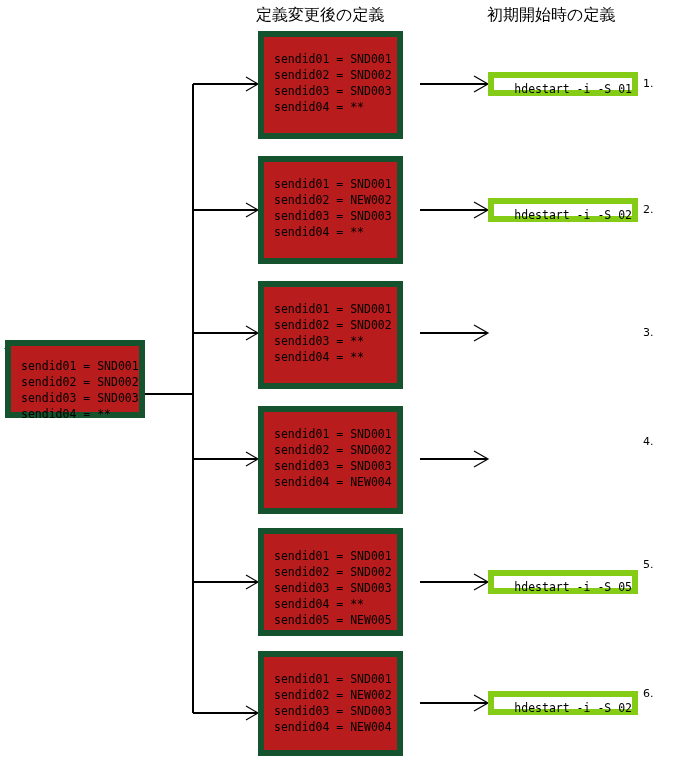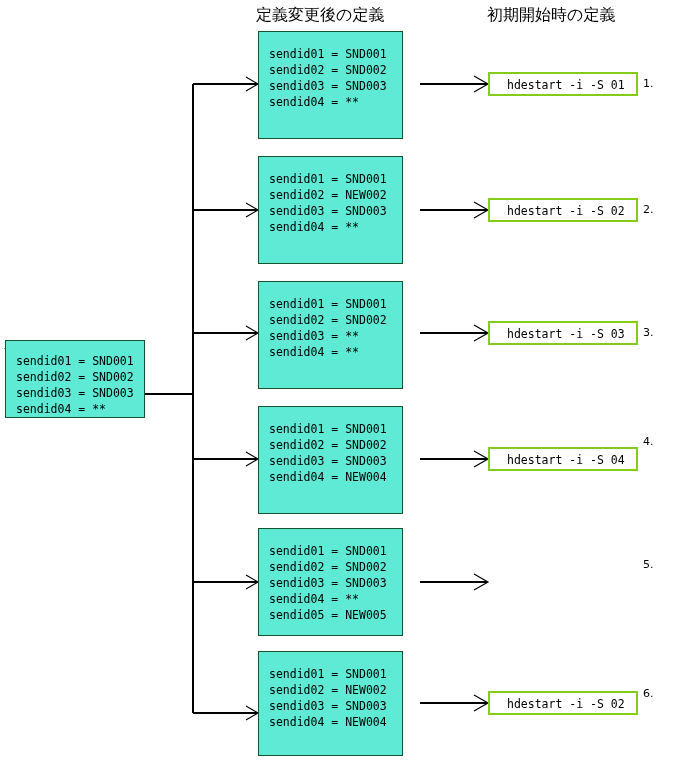--- a/index.html
+++ b/index.html
@@ -30,44 +30,45 @@
     position: absolute;
     font-family: "DejaVu Sans", "Liberation Sans", sans-serif;
     font-size: 14px;
     line-height: 14px;
     white-space: nowrap;
     color: #000;
     margin-top: 40px;
   }
   .box {
     position: absolute;
-    border: 1px solid #14532d;
-    background: #5eead4;
+    border: 6px solid #14532d;
+    background: #b91c1c;
     box-sizing: border-box;
   }
   .defbox-lines {
     position: absolute;
     left: 10px;
     font-family: "DejaVu Sans Mono", "Liberation Mono", monospace;
     font-size: 11.5px;
     line-height: 16px;
     white-space: pre;
     color: #000;
   }
   .cmdbox {
     position: absolute;
-    border: 2px solid #84cc16;
+    border: 6px solid #84cc16;
     background: #ffffff;
     box-sizing: border-box;
     font-family: "DejaVu Sans Mono", "Liberation Mono", monospace;
     font-size: 11.5px;
     line-height: 22px;
     white-space: pre;
     padding-left: 17px;
     color: #000;
+    text-align: right;
   }
   .marker {
     position: absolute;
     font-family: "DejaVu Sans", "Liberation Sans", sans-serif;
     font-size: 11px;
     line-height: 12px;
     white-space: nowrap;
     color: #000;
   }
   svg.lines {
@@ -160,39 +161,38 @@
   </div>
   <div class="cmdbox" style="left:488px; top:198px; width:150px; height:24px;">hdestart -i -S 02</div>
   <div class="marker" style="left:643px; top:204px;">2.</div>
 
   <div class="box" style="left:258px; top:281px; width:145px; height:108px;">
     <div class="defbox-lines" style="top:14px;">sendid01 = SND001
 sendid02 = SND002
 sendid03 = **
 sendid04 = **</div>
   </div>
-  <div class="cmdbox" style="left:488px; top:321px; width:150px; height:24px;">hdestart -i -S 03</div>
   <div class="marker" style="left:643px; top:327px;">3.</div>
 
   <div class="box" style="left:258px; top:406px; width:145px; height:108px;">
     <div class="defbox-lines" style="top:14px;">sendid01 = SND001
 sendid02 = SND002
 sendid03 = SND003
 sendid04 = NEW004</div>
   </div>
-  <div class="cmdbox" style="left:488px; top:447px; width:150px; height:24px;">hdestart -i -S 04</div>
   <div class="marker" style="left:643px; top:436px;">4.</div>
 
   <div class="box" style="left:258px; top:528px; width:145px; height:108px;">
     <div class="defbox-lines" style="top:14px;">sendid01 = SND001
 sendid02 = SND002
 sendid03 = SND003
 sendid04 = **
 sendid05 = NEW005</div>
   </div>
+  <div class="cmdbox" style="left:488px; top:570px; width:150px; height:24px;">hdestart -i -S 05</div>
   <div class="marker" style="left:643px; top:559px;">5.</div>
 
   <div class="box" style="left:258px; top:651px; width:145px; height:105px;">
     <div class="defbox-lines" style="top:14px;">sendid01 = SND001
 sendid02 = NEW002
 sendid03 = SND003
 sendid04 = NEW004</div>
   </div>
   <div class="cmdbox" style="left:488px; top:691px; width:150px; height:24px;">hdestart -i -S 02</div>
   <div class="marker" style="left:643px; top:688px;">6.</div>

